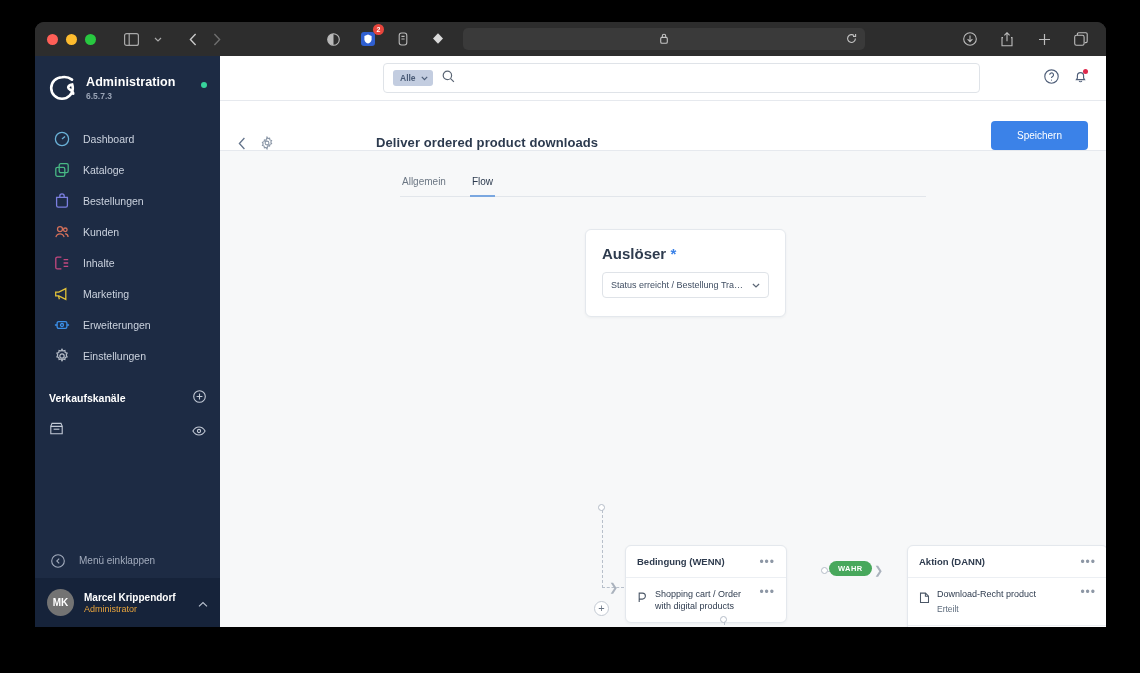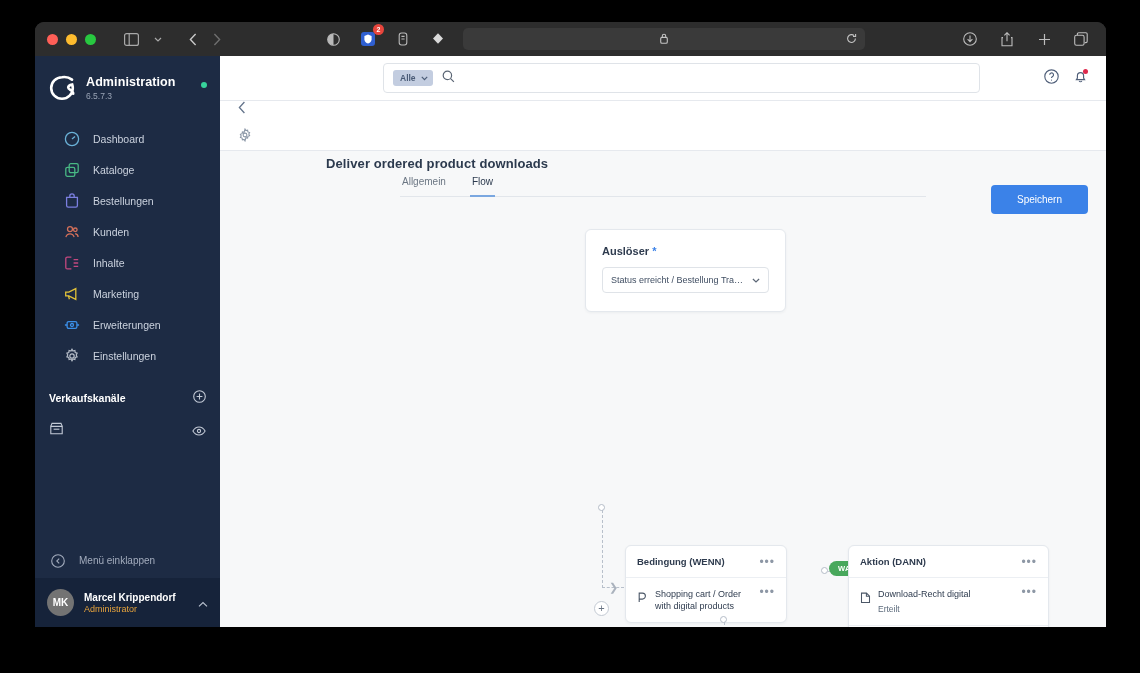--- a/index.html
+++ b/index.html
@@ -62,27 +62,27 @@
   
   .sidebar {
     width: 185px; background: #1d2b44; color: #fff;
     display: flex; flex-direction: column; flex: none; position: relative;
   }
   .brand { display: flex; align-items: flex-end; gap: 11px; padding: 16px 14px 18px 14px; position: relative; }
   .brand-logo {
     width: 26px; height: 26px; flex: none;
   }
   .brand-text .b-title { font-size: 12.5px; font-weight: 700; letter-spacing: .1px; color: #fff; }
-  .brand-text .b-ver { font-size: 8.5px; color: #9aa4b6; margin-top: 1px; }
+  .brand-text .b-ver { font-size: 8.5px; color: #9aa4b6; margin-top: 1px; font-weight: bold; }
   .brand-status { position: absolute; right: 13px; top: 26px; width: 6px; height: 6px; border-radius: 50%; background: #37d39b; }
 
   .nav { padding-top: 4px; }
   .nav-item {
     display: flex; align-items: center; gap: 13px;
-    padding: 7px 28px; font-size: 10.5px; color: #cbd2de; cursor: pointer;
+    padding: 7px 18px; font-size: 10.5px; color: #cbd2de; cursor: pointer;
   }
   .nav-ico { width: 17px; height: 17px; flex: none; display: flex; align-items: center; justify-content: center; }
 
   .sales-head {
     display: flex; align-items: center; justify-content: space-between;
     padding: 18px 14px 8px 14px;
     gap: 29px;
   }
   .sales-head .sh-title { font-size: 10.5px; font-weight: 700; color: #fff; }
   .sales-row {
@@ -132,21 +132,21 @@
     font-family: "Liberation Sans", sans-serif; background: transparent;
   }
   .search-input::placeholder { color: #9aa4b2; }
   .search-ico { color: #5b6675; }
   .top-right { display: flex; align-items: center; gap: 14px; margin-left: auto; padding-left: 20px; }
   .bell-wrap { position: relative; }
   .bell-dot { position: absolute; top: 0px; right: 0px; width: 5px; height: 5px; border-radius: 50%; background: #de294c; }
 
   .pagehead {
     height: 50px; background: #fff; border-bottom: 1px solid #e6e9ee;
-    display: flex; align-items: flex-start; padding: 0 18px; gap: 14px; flex-direction: column;
+    display: flex; align-items: flex-end; padding: 0 18px; gap: 14px;
   }
   .ph-back, .ph-gear { color: #64748b; cursor: pointer; display: flex; }
   .ph-title {
     font-size: 13px; font-weight: 700; color: #2c3a4e; margin-left: 88px;
     letter-spacing: .1px;
   }
   .btn-primary {
     margin-left: auto; background: #3b82e8; color: #fff;
     font-size: 10px; font-weight: 500; border: 0; border-radius: 4px;
     padding: 9px 26px; cursor: pointer; font-family: "Liberation Sans", sans-serif;
@@ -166,21 +166,21 @@
   
   .canvas { position: relative; height: 430px; }
 
   .card {
     position: absolute; background: #fff; border: 1px solid #e4e8ed;
     border-radius: 6px; box-shadow: 0 1px 3px rgba(20,30,50,.05);
   }
 
   
   .trigger-card { left: 365px; top: 32px; width: 201px; padding: 15px 16px 18px 16px; }
-  .field-label { font-size: 11px; color: #2e3b4e; font-weight: 700; margin-bottom: 10px; }
+  .field-label { font-size: 15px; color: #2e3b4e; font-weight: 700; margin-bottom: 10px; }
   .req { color: #3b82e8; font-weight: 700; }
   .select {
     border: 1px solid #dfe3e8; border-radius: 4px; height: 26px;
     display: flex; align-items: center; padding: 0 8px; gap: 6px;
     font-size: 9px; color: #414f63; cursor: pointer; background: #fff;
   }
   .select span.val { flex: 1; overflow: hidden; white-space: nowrap; text-overflow: ellipsis; }
   .select .cv { color: #5b6675; }
 
   
@@ -194,21 +194,21 @@
   .card-row {
     display: flex; align-items: flex-start; gap: 7px; padding: 10px 11px;
   }
   .card-row .ri { color: #4b5767; flex: none; margin-top: 1px; }
   .card-row .rbody { flex: 1; min-width: 0; }
   .row-title { font-size: 9px; color: #2e3b4e; line-height: 1.35; }
   .row-sub { font-size: 8.5px; color: #5d6b7c; line-height: 1.45; margin-top: 3px; }
   .row-div { border-top: 1px solid #eceff3; }
 
   
-  .action-card { left: 628px; top: 348px; width: 201px; }
+  .action-card { left: 687px; top: 348px; width: 201px; }
 
   
   .badge {
     position: absolute; border-radius: 9px; color: #fff;
     font-size: 7.5px; font-weight: 700; letter-spacing: .4px;
     padding: 3px 9px; text-align: right;
   }
   .badge-true { background: #48a85c; left: 609px; top: 364px; }
 
   
@@ -593,21 +593,21 @@
               </div>
 
               <div class="card-row">
                 <span class="ri">
                   <svg width="11" height="11" viewBox="0 0 11 11" fill="none" stroke="#4b5767" stroke-width="1.05">
                       <path d="M1.5 1.1h5l3 3v6.3h-8z"></path>
                       <path d="M6.4 1.1v3.1h3"></path>
                     </svg>
                 </span>
                 <span class="rbody">
-                  <div class="row-title">Download-Recht digital</div>
+                  <div class="row-title">Download-Recht product</div>
                   <div class="row-sub">Erteilt</div>
                 </span>
                 <span class="dots">•••</span>
               </div>
 
               <div class="card-row row-div">
                 
                 
                 
               </div>

